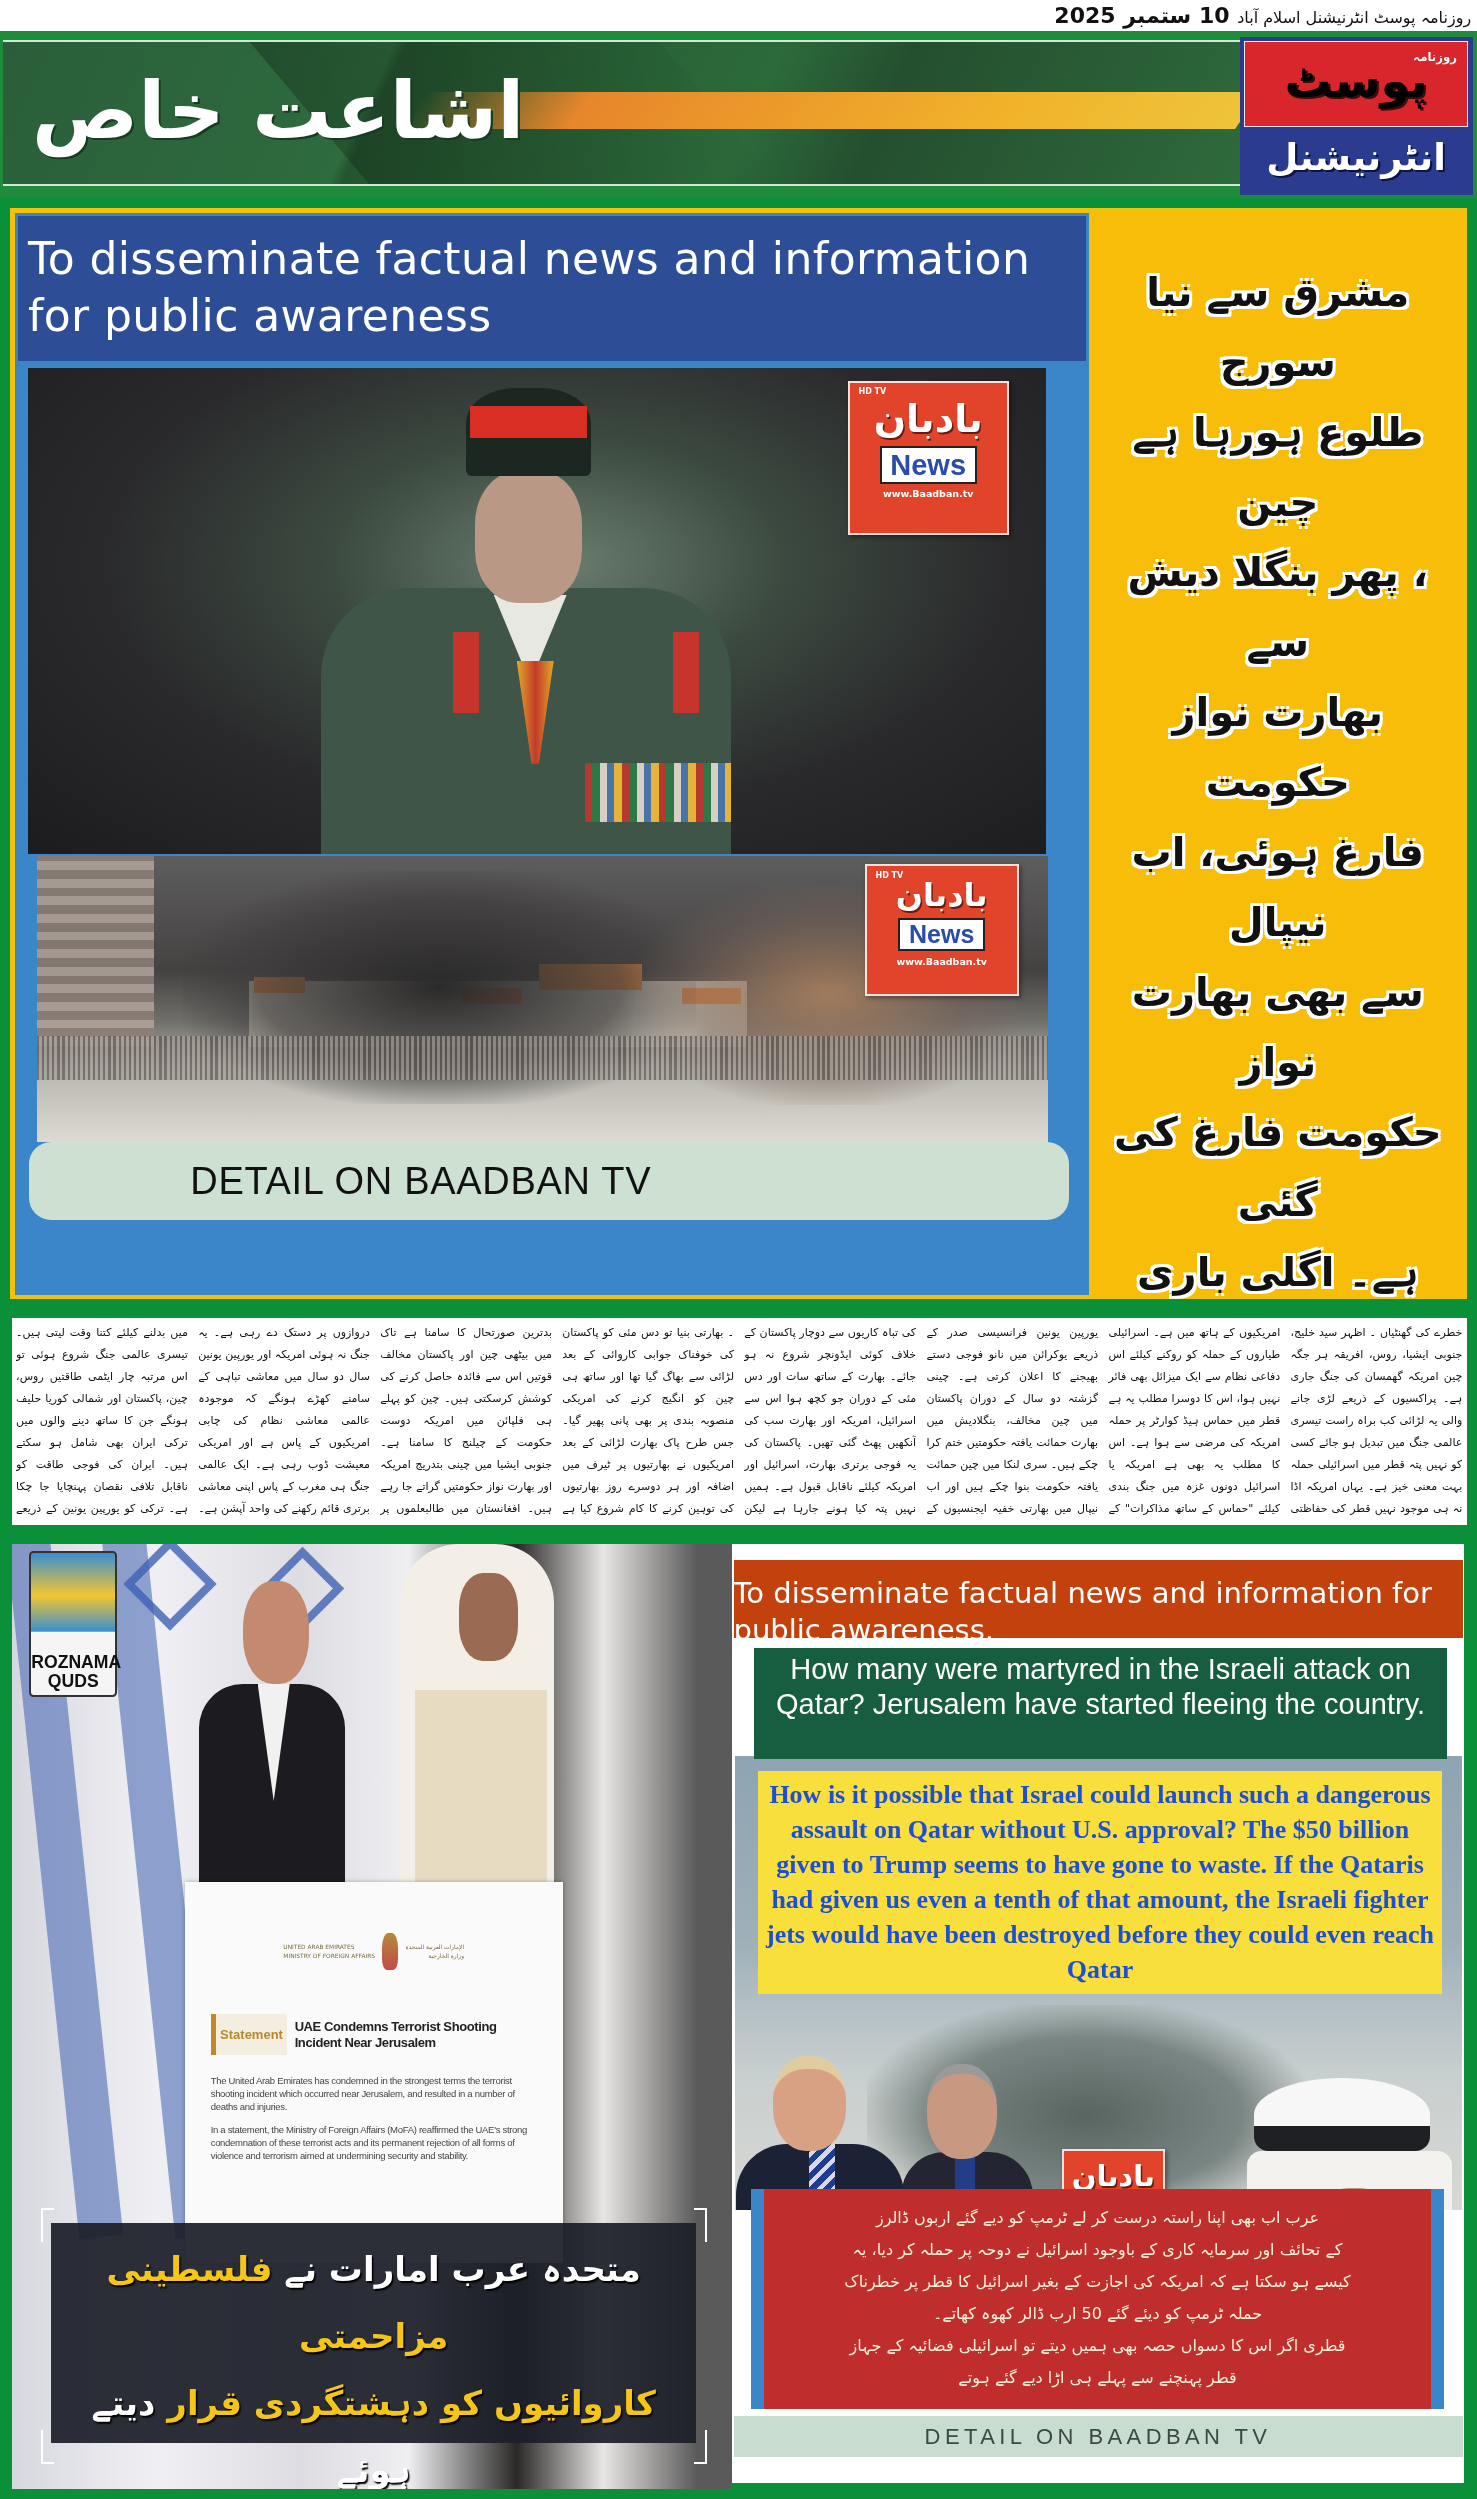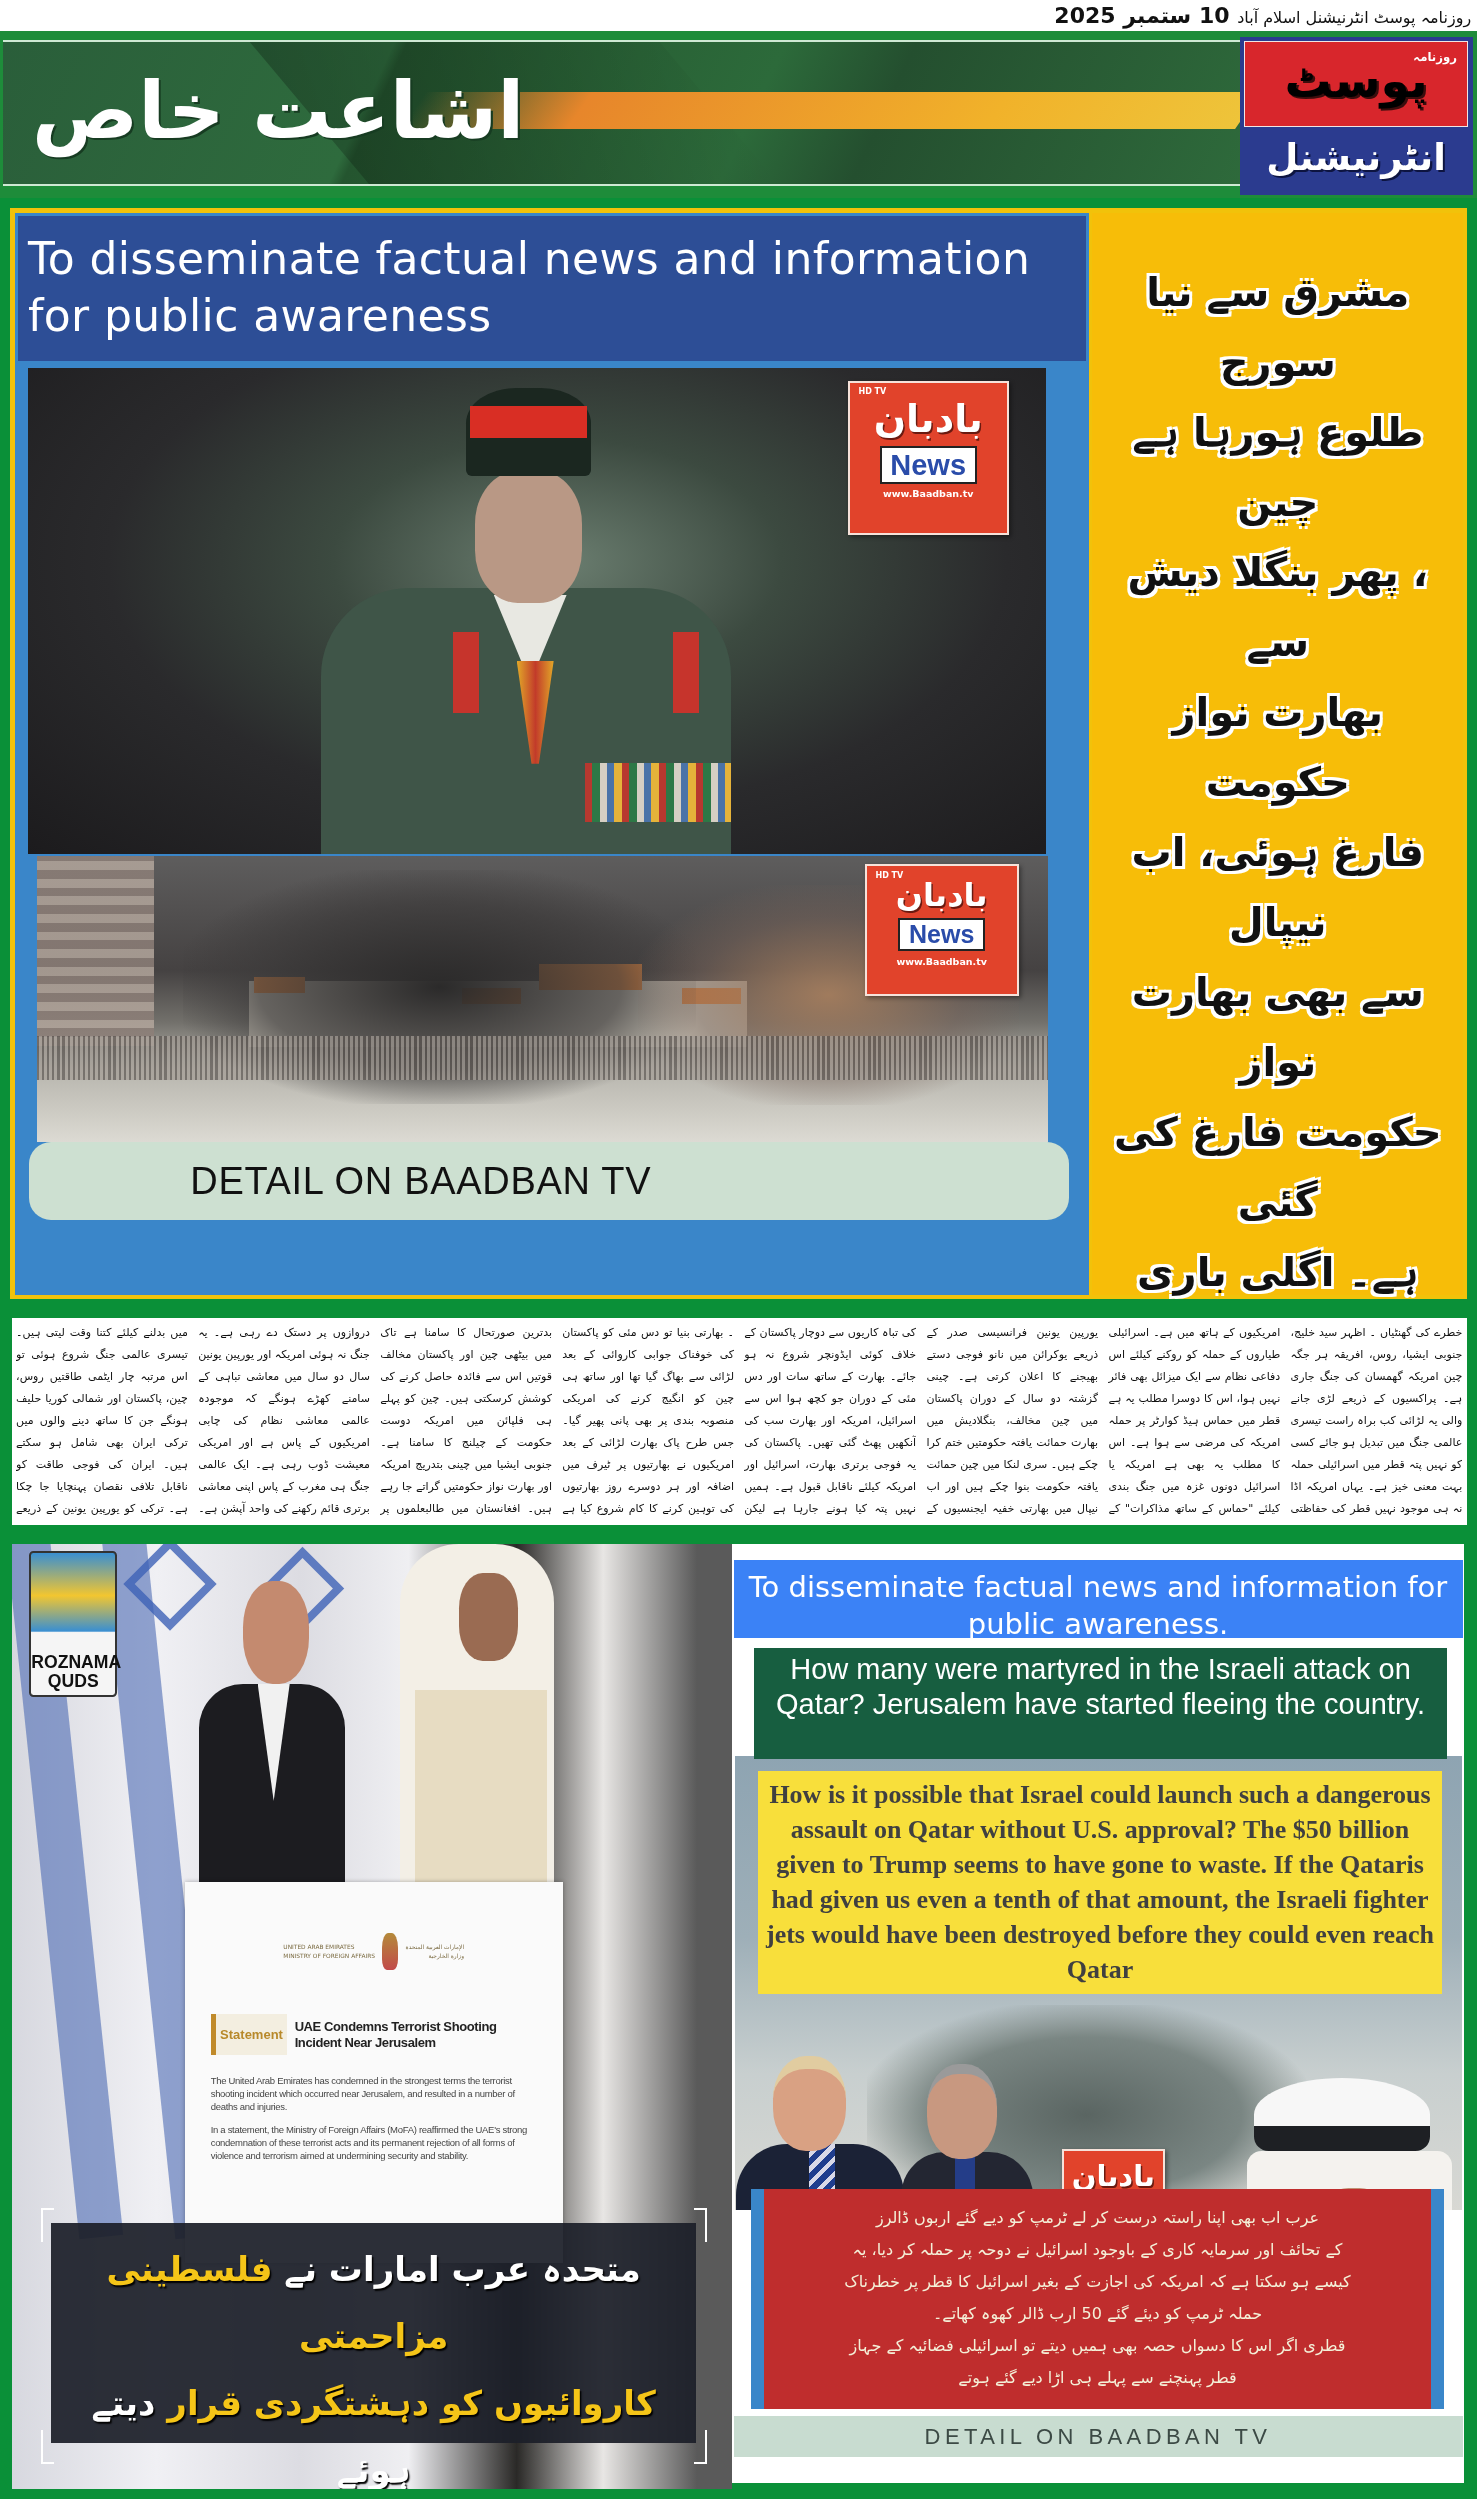--- a/index.html
+++ b/index.html
@@ -95,23 +95,23 @@
   .bracket.tr { top: 0; right: 0; border-left: none; border-bottom: none; }
   .bracket.bl { bottom: 0; left: 0; border-right: none; border-top: none; }
   .bracket.br { bottom: 0; right: 0; border-left: none; border-top: none; }
   .bl-headline { position: absolute; top: 14.6px; left: 10.3px; right: 10.3px; height: 220px; background: rgba(28,31,41,0.93); direction: rtl; text-align: center; padding-top: 13px; }
   .bl-line { display: block; font-family: "DejaVu Sans", sans-serif; font-weight: bold; font-size: 34px; line-height: 67px; color: #fff; text-shadow: 1.5px 1.5px 1.5px #000; }
   .hl-yellow { color: #f5c518; }
 
   
   .bottom-right { position: absolute; top: 1544px; left: 732px; width: 745px; height: 956px; background: #0a9038; }
   .br-inner { position: absolute; top: 0; left: 0; width: 732px; height: 939px; background: #fff; }
-  .br-banner { position: absolute; top: 16px; left: 1.5px; width: 729px; height: 78px; background: #3b82f6; color: #fff; font-family: "DejaVu Sans", sans-serif; font-size: 29px; line-height: 37px; text-align: center; padding-top: 9px; }
+  .br-banner { position: absolute; top: 16px; left: 1.5px; width: 729px; height: 78px; background: #c2410c; color: #fff; font-family: "DejaVu Sans", sans-serif; font-size: 29px; line-height: 37px; padding-top: 15px; }
   .br-green { position: absolute; top: 104px; left: 22px; width: 693px; height: 111px; background: #175e40; color: #fff; font-family: "Liberation Sans", sans-serif; font-size: 29px; line-height: 35px; text-align: center; padding-top: 4.4px; }
-  .br-yellow { position: absolute; top: 227px; left: 26px; width: 684px; height: 223px; background: #f8df3b; color: #404040; font-family: "Liberation Serif", serif; font-weight: bold; font-size: 26px; line-height: 35px; text-align: center; padding-top: 5.9px; }
+  .br-yellow { position: absolute; top: 227px; left: 26px; width: 684px; height: 223px; background: #f8df3b; color: #1d4ed8; font-family: "Liberation Serif", serif; font-weight: bold; font-size: 26px; line-height: 35px; text-align: center; padding-top: 5.9px; }
   .br-photo { position: absolute; top: 212px; left: 2.9px; width: 727px; height: 454px; background: linear-gradient(180deg, #8ea4b2 0%, #9eafb8 40%, #c8cfcf 70%, #d8d8d3 100%); z-index: 0; overflow: hidden; }
   .br-photo .aerial { position: absolute; top: 249px; left: 132px; width: 439px; height: 220px; background: radial-gradient(ellipse, #5a6562 0%, #7a8683 50%, rgba(0,0,0,0) 75%); }
   .trump { position: absolute; top: 300px; left: 1.5px; width: 168px; height: 381px; }
   .trump .head { position: absolute; top: 0; left: 37px; width: 73px; height: 95px; background: #d9a183; border-radius: 45%; border-top: 13px solid #e1cca0; }
   .trump .suit { position: absolute; top: 88px; left: 0; width: 168px; height: 293px; background: #1b2236; border-radius: 51px 51px 0 0; }
   .trump .tie { position: absolute; top: 88px; left: 73px; width: 26px; height: 234px; background: repeating-linear-gradient(135deg, #1f3d8e 0 5.9px, #d8d8e8 5.9px 10.3px); }
   .netanyahu { position: absolute; top: 308px; left: 166px; width: 132px; height: 366px; }
   .netanyahu .head { position: absolute; top: 0; left: 26px; width: 70px; height: 95px; background: #c89880; border-radius: 45%; border-top: 10.3px solid #9a9a9a; }
   .netanyahu .suit { position: absolute; top: 88px; left: 0; width: 132px; height: 278px; background: #232632; border-radius: 44px 44px 0 0; }
   .netanyahu .tie { position: absolute; top: 88px; left: 54px; width: 20.5px; height: 190px; background: #243d88; }

